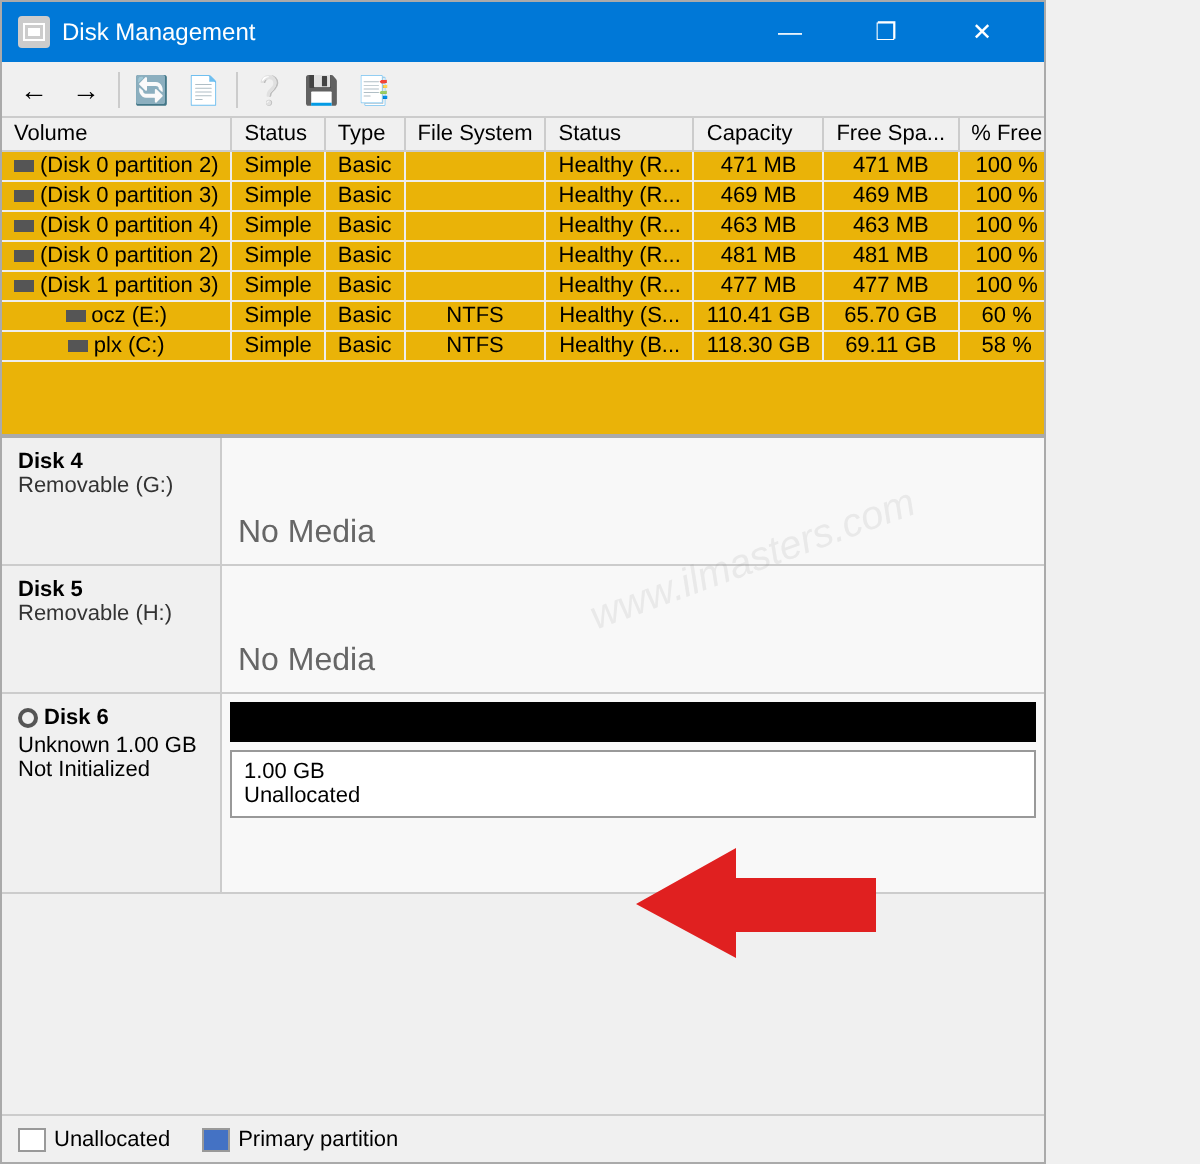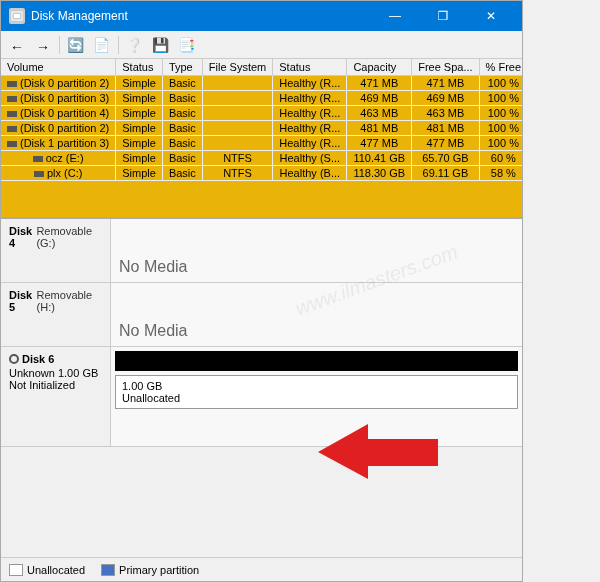--- a/index.html
+++ b/index.html
@@ -152,20 +152,21 @@
       border-bottom: 1px solid #ccc;
     }
     .disk-label {
       width: 110px;
       min-width: 110px;
       padding: 6px 8px;
       font-size: 11px;
       background: #f0f0f0;
       border-right: 1px solid #ccc;
       display: flex;
+      flex-direction: column;
       justify-content: flex-start;
     }
     .disk-label .disk-name {
       font-weight: bold;
       font-size: 11px;
     }
     .disk-label .disk-sub {
       font-size: 11px;
       color: #333;
     }

